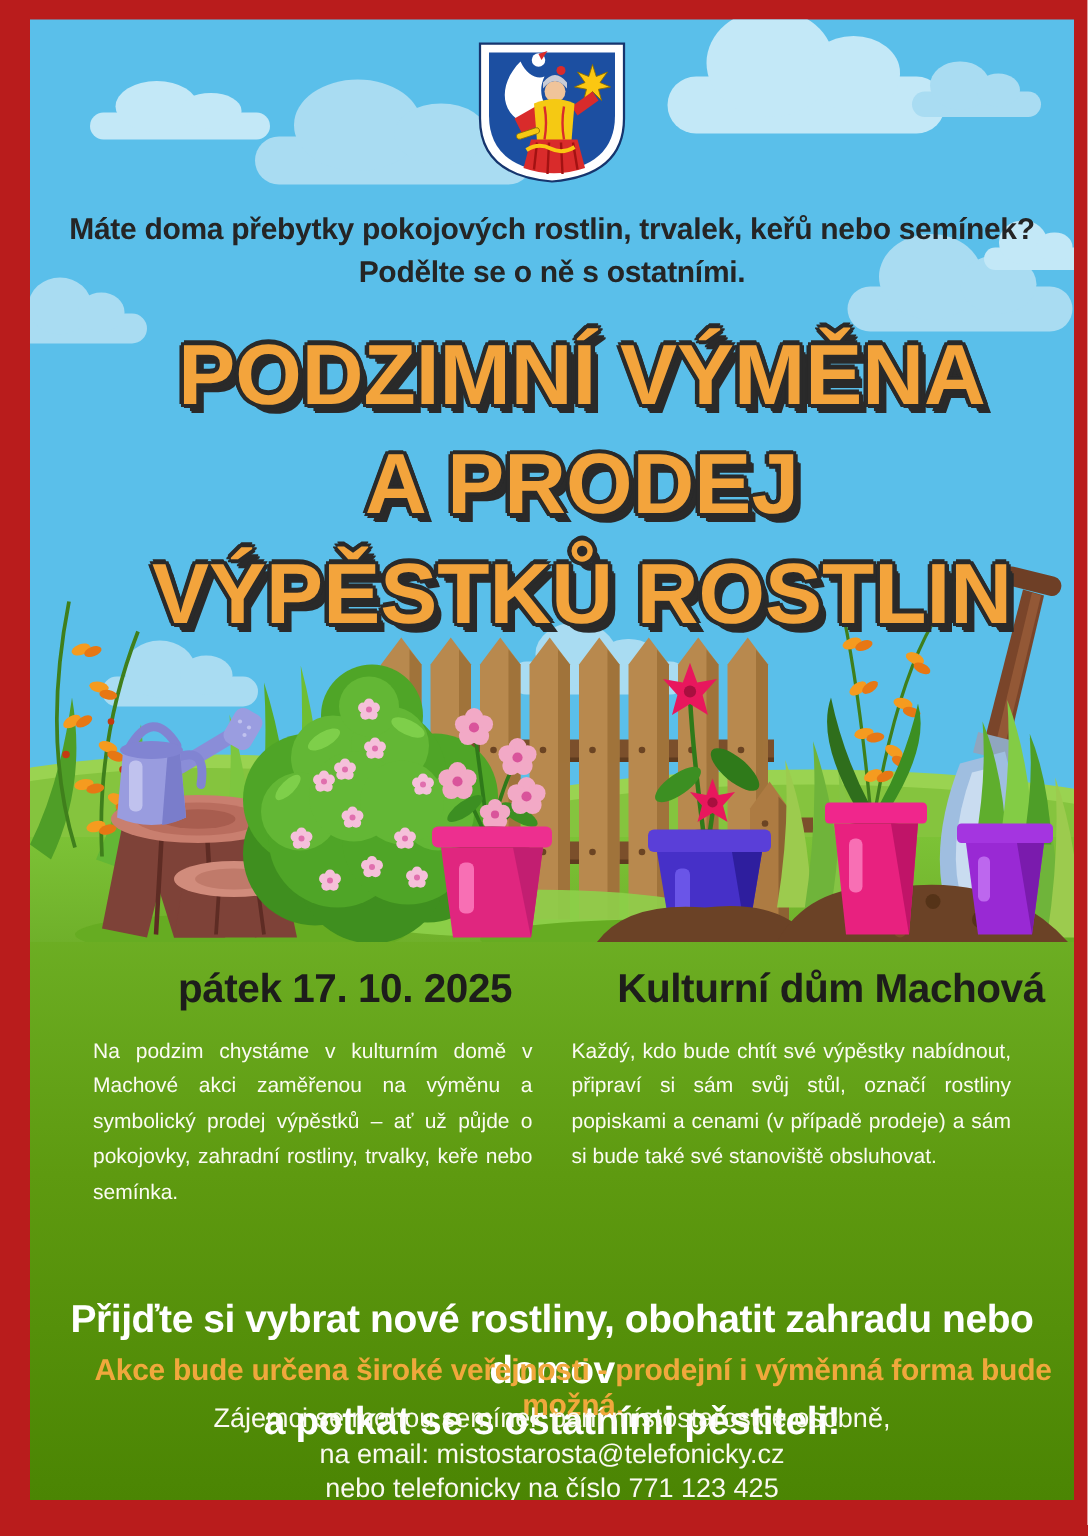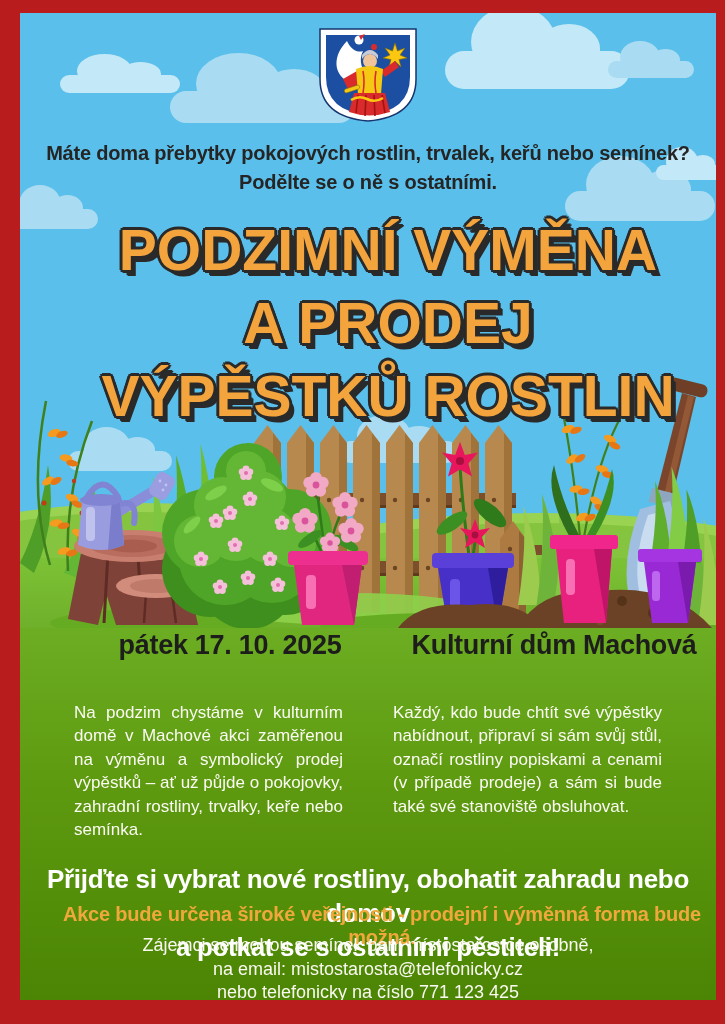--- a/index.html
+++ b/index.html
@@ -19,24 +19,24 @@
   .intro{position:absolute;left:0;right:0;top:126px;text-align:center;color:#252525;
          font-size:20px;font-weight:bold;letter-spacing:-0.2px;line-height:29px;}
   
   .title{position:absolute;left:0;right:0;top:201px;text-align:center;
          font-size:57px;font-weight:800;line-height:73px;color:#f3a43c;letter-spacing:0;
          text-shadow:-2px -2px 0 #2a2a2a,2px -2px 0 #2a2a2a,-2px 2px 0 #2a2a2a,2px 2px 0 #2a2a2a,
                      -3px 0 0 #2a2a2a,3px 0 0 #2a2a2a,0 -3px 0 #2a2a2a,0 3px 0 #2a2a2a,
                      4px 5px 0 #2a2a2a,5px 6px 0 #2a2a2a;z-index:3;padding-left:40px;}
   .garden{position:absolute;left:0;top:360px;z-index:2;}
   
-  .datevenue{position:absolute;left:0;right:0;top:617px;display:flex;z-index:4;margin-left:48px;}
+  .datevenue{position:absolute;left:0;right:0;top:631px;display:flex;z-index:4;margin-left:48px;}
   .datevenue>div{flex:1;text-align:center;color:#1d1d1b;font-size:27px;font-weight:bold;letter-spacing:-0.3px;}
   .paras{position:absolute;left:0;right:0;top:676px;display:flex;gap:26px;padding:0 42px;box-sizing:border-box;z-index:4;}
-  .paras p{flex:1;margin:12px;color:#fbfbf3;font-size:17px;line-height:23.4px;text-align:justify;}
+  .paras p{flex:1;margin:0;color:#fbfbf3;font-size:14px;line-height:23.4px;text-align:justify;}
   .invite{position:absolute;left:0;right:0;top:817px;text-align:center;color:#ffffff;
           font-size:26px;font-weight:bold;line-height:34px;letter-spacing:-0.3px;z-index:4;margin-top:32px;}
   .highlight{position:absolute;left:0;right:0;top:890px;text-align:center;color:#f0a83c;
              font-size:20px;font-weight:bold;letter-spacing:-0.2px;z-index:4;margin-left:28px;}
   .contact{position:absolute;left:0;right:0;top:921px;text-align:center;color:#faf9f1;
            font-size:18px;line-height:23.5px;z-index:4;}
 </style>
 </head>
 <body>
 

